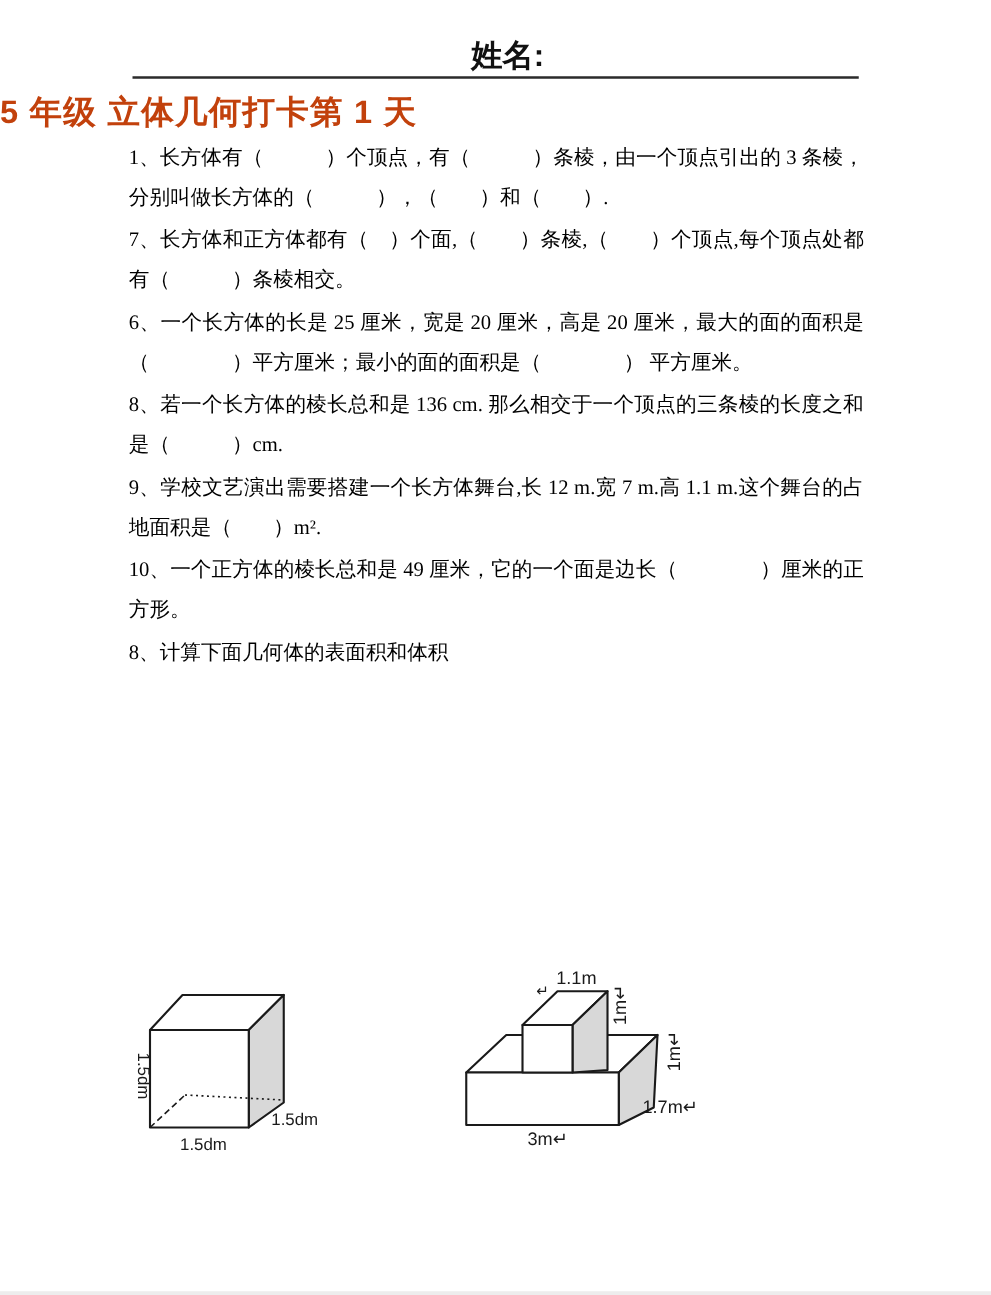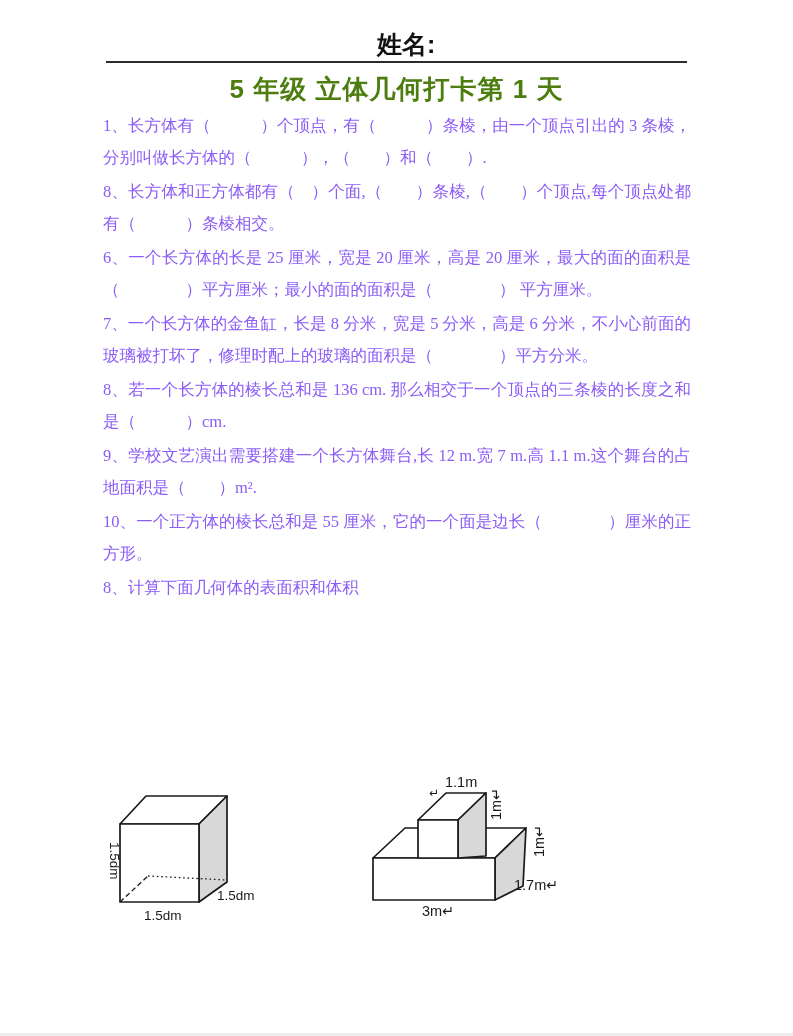--- a/index.html
+++ b/index.html
@@ -14,28 +14,28 @@
     position:absolute;left:377px;top:28px;
     font-family:"Liberation Sans","DejaVu Sans",sans-serif;
     font-weight:bold;font-size:25px;color:#111;
   }
   .header-rule{
     position:absolute;left:106px;top:61px;width:581px;height:2px;
     background:#2b2b2b;
   }
   .page-title{
     position:absolute;left:0;top:72px;width:793px;
-    text-align:center;
+    text-align:left;
     font-family:"Liberation Sans","DejaVu Sans",sans-serif;
-    font-weight:bold;font-size:26px;color:#4d7c0f;
+    font-weight:bold;font-size:26px;color:#c2410c;
     letter-spacing:1px;
   }
   .questions{
     position:absolute;left:103px;top:110px;width:588px;
-    font-size:16.5px;line-height:32px;color:#8b5cf6;
+    font-size:16.5px;line-height:32px;color:#000000;
     text-align:justify;
   }
   .q{margin:0 0 2px 0;}
   .figures{position:absolute;left:0;top:0;width:793px;height:1036px;pointer-events:none;}
   svg text{
     font-family:"Liberation Sans","DejaVu Sans",sans-serif;
     fill:#1a1a1a;
   }
   .page-bottom-edge{
     position:absolute;left:0;top:1033px;width:793px;height:3px;
@@ -46,26 +46,25 @@
 <body>
 
 <div>
 
   <div class="name-label">姓名:</div>
   <div class="header-rule"></div>
   <div class="page-title">5 年级 立体几何打卡第 1 天</div>
 
   <div class="questions">
     <p class="q">1、长方体有（　　　）个顶点，有（　　　）条棱，由一个顶点引出的 3 条棱，分别叫做长方体的（　　　），（　　）和（　　）.</p>
-    <p class="q">8、长方体和正方体都有（　）个面,（　　）条棱,（　　）个顶点,每个顶点处都有（　　　）条棱相交。</p>
+    <p class="q">7、长方体和正方体都有（　）个面,（　　）条棱,（　　）个顶点,每个顶点处都有（　　　）条棱相交。</p>
     <p class="q">6、一个长方体的长是 25 厘米，宽是 20 厘米，高是 20 厘米，最大的面的面积是（　　　　）平方厘米；最小的面的面积是（　　　　） 平方厘米。</p>
-    <p class="q">7、一个长方体的金鱼缸，长是 8 分米，宽是 5 分米，高是 6 分米，不小心前面的玻璃被打坏了，修理时配上的玻璃的面积是（　　　　）平方分米。</p>
     <p class="q">8、若一个长方体的棱长总和是 136 cm. 那么相交于一个顶点的三条棱的长度之和是（　　　）cm.</p>
     <p class="q">9、学校文艺演出需要搭建一个长方体舞台,长 12 m.宽 7 m.高 1.1 m.这个舞台的占地面积是（　　）m².</p>
-    <p class="q">10、一个正方体的棱长总和是 55 厘米，它的一个面是边长（　　　　）厘米的正方形。</p>
+    <p class="q">10、一个正方体的棱长总和是 49 厘米，它的一个面是边长（　　　　）厘米的正方形。</p>
     <p class="q">8、计算下面几何体的表面积和体积</p>
   </div>
 
   <div class="figures">
 
     <svg style="position:absolute;left:100px;top:786px;" width="170" height="148" viewBox="0 0 170 148">
       <g stroke="#1a1a1a" stroke-width="1.7" stroke-linejoin="round">
         <polygon points="20,38 46,10 127,10 99,38" fill="#ffffff"></polygon>
         <polygon points="99,38 127,10 127,96 99,116" fill="#d8d8d8"></polygon>
         <polygon points="20,38 99,38 99,116 20,116" fill="#ffffff"></polygon>

